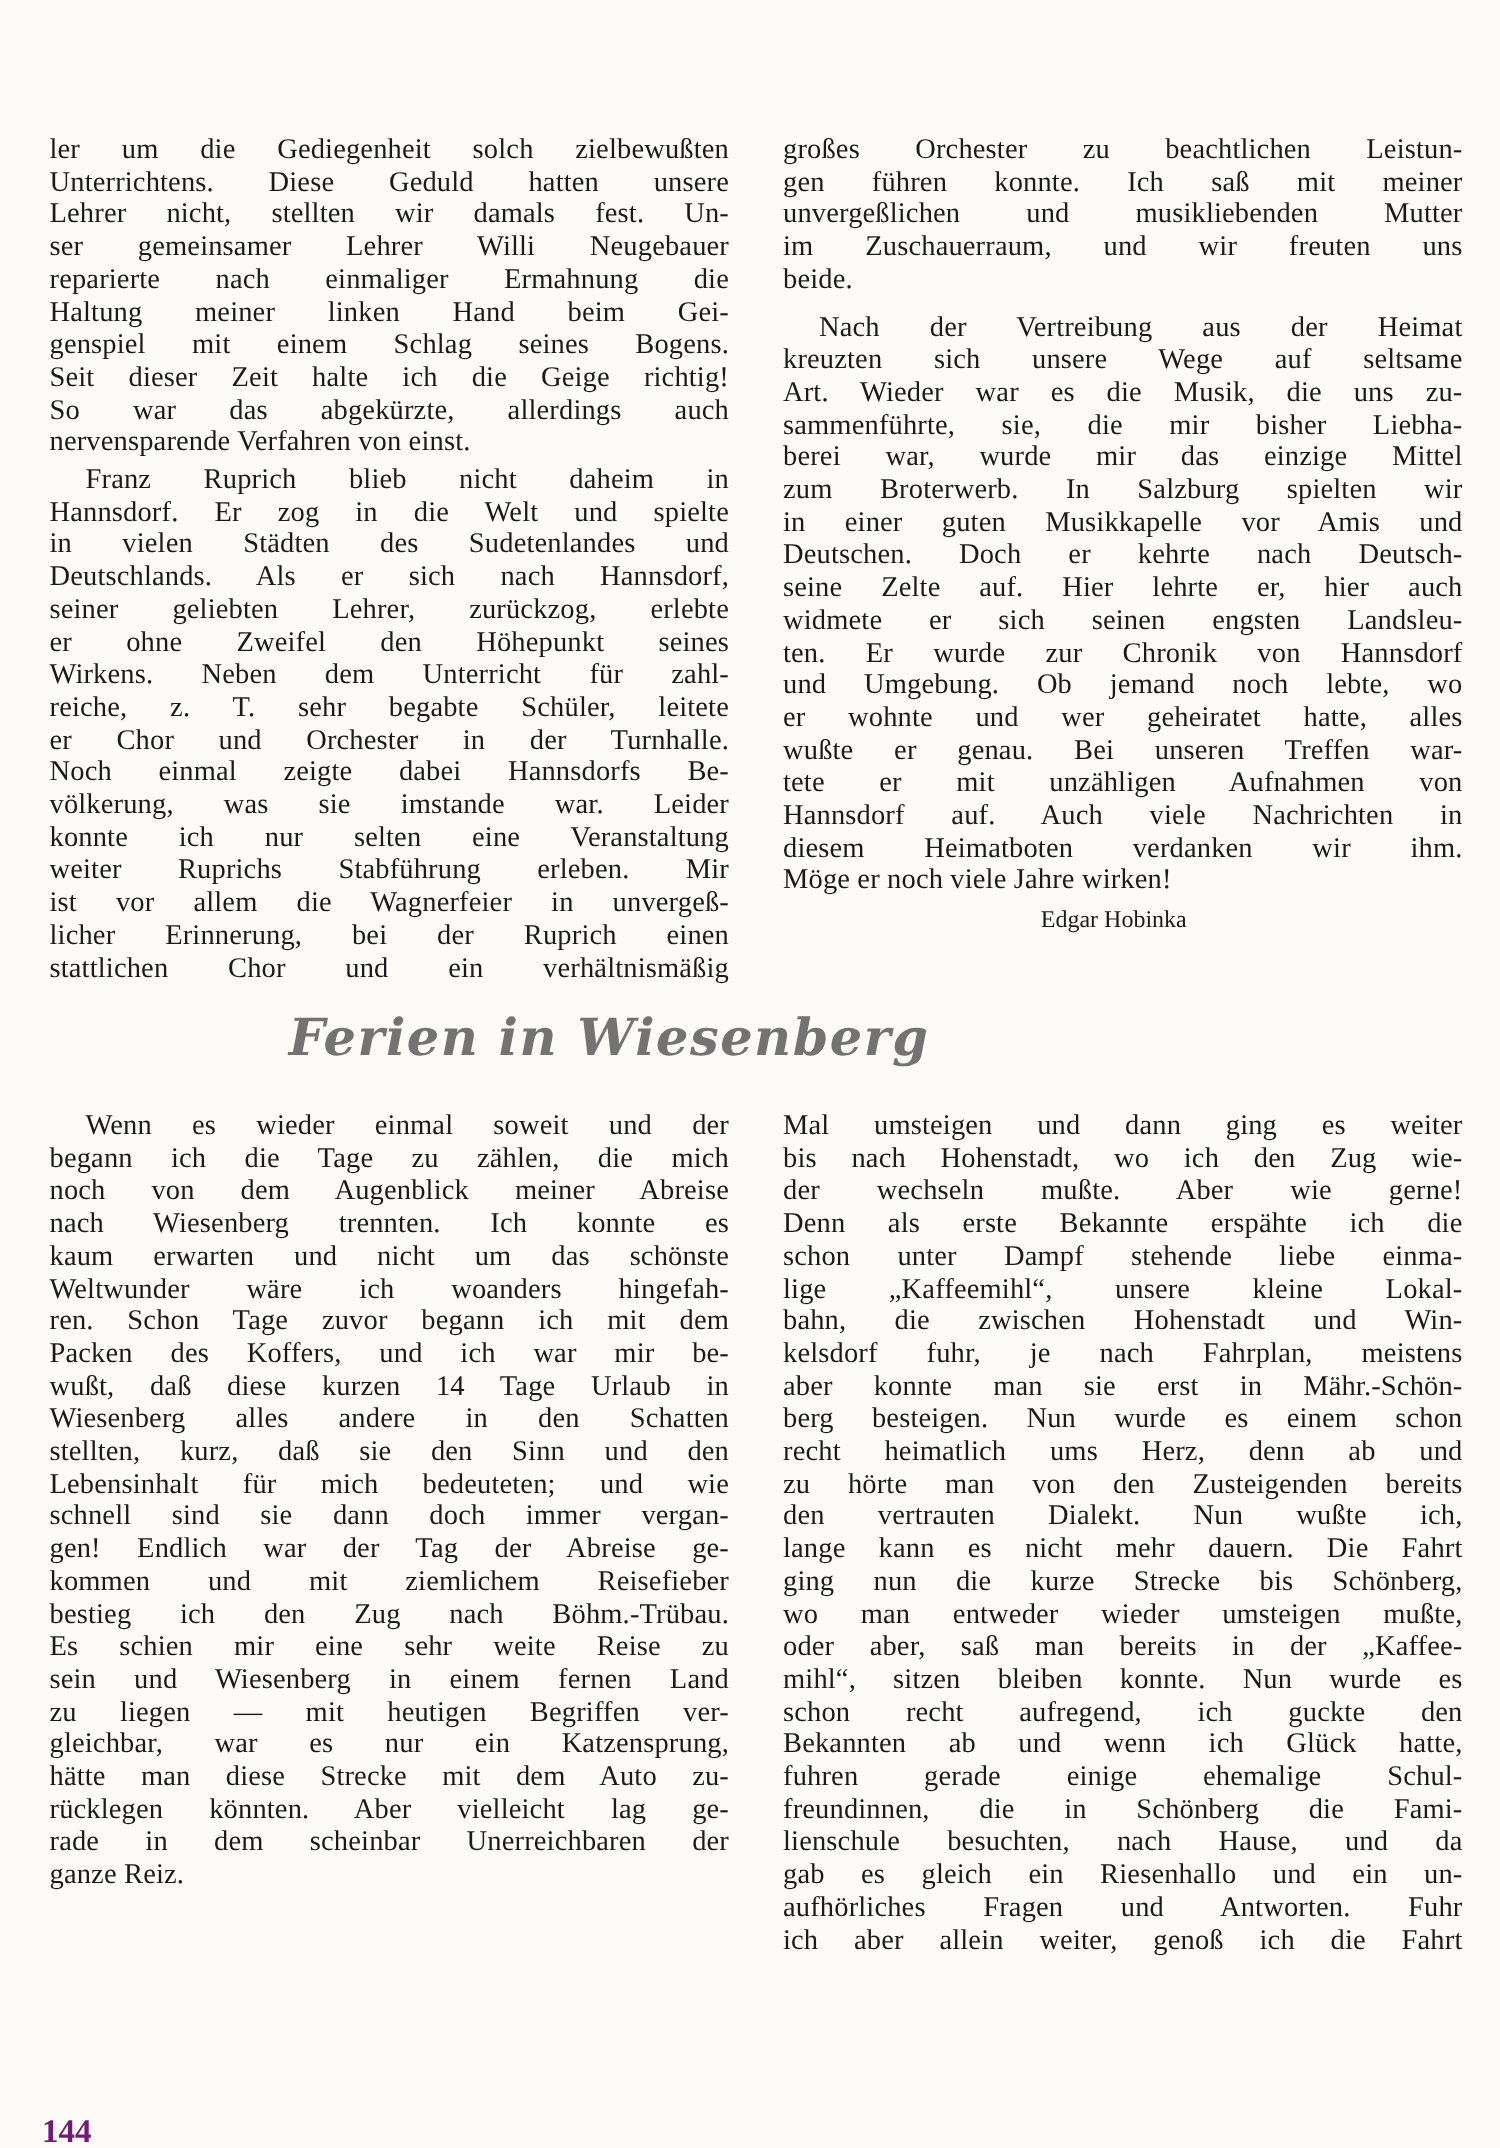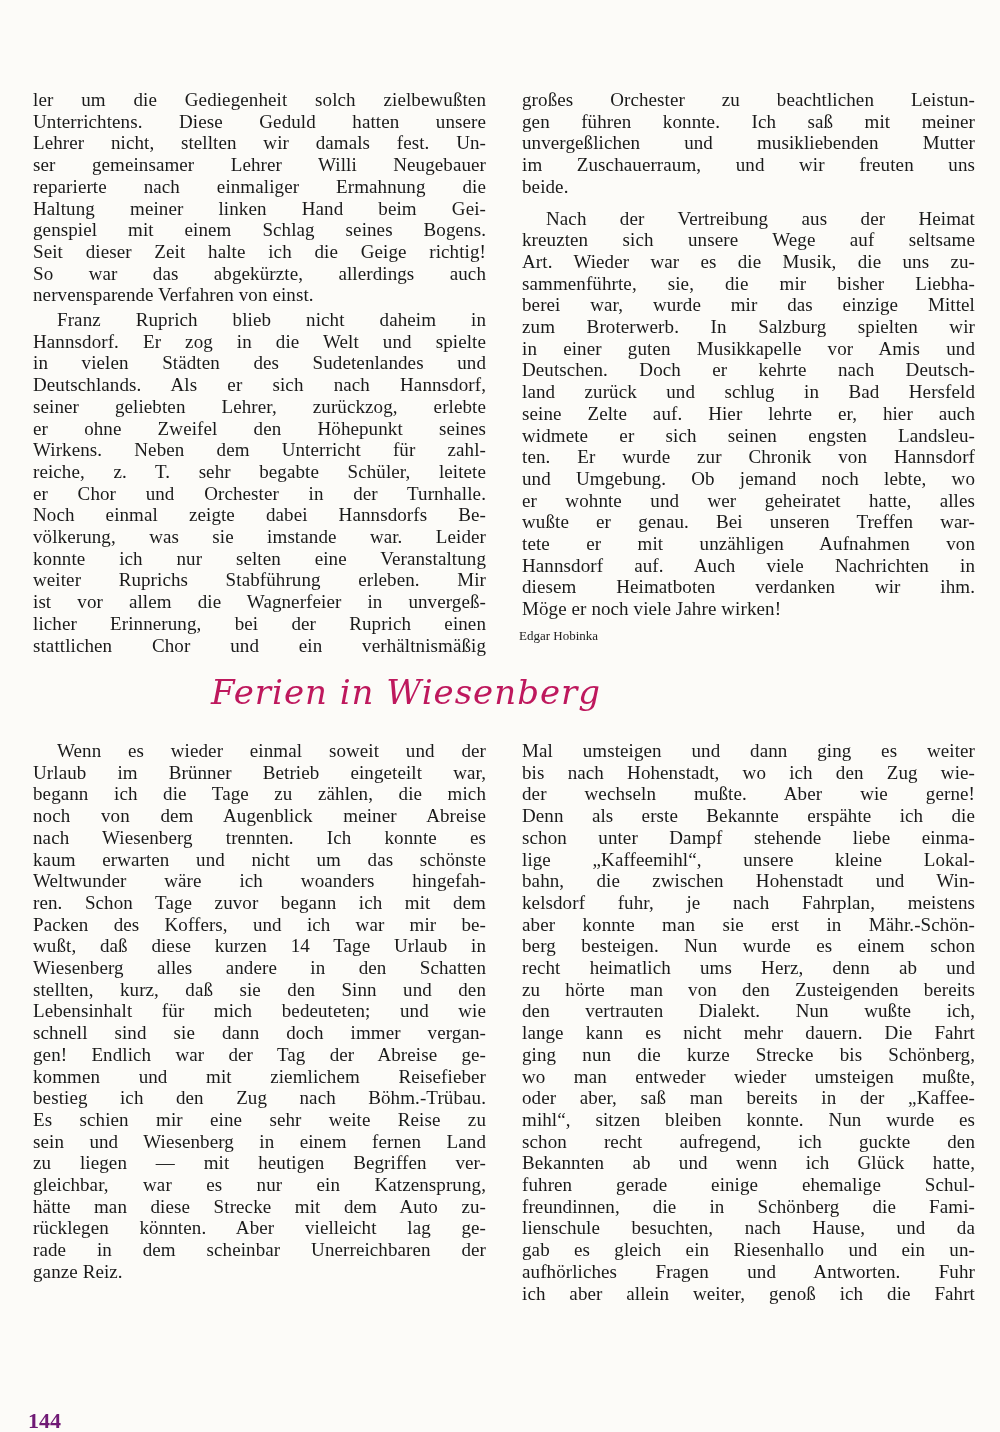--- a/index.html
+++ b/index.html
@@ -37,39 +37,39 @@
     white-space: normal;
     letter-spacing: 0.1px;
   }
   .line.natural {
     text-align: right;
     text-align-last: left;
   }
   .para.indent .line:first-child { text-indent: 24px; }
   .signature {
     margin-top: 5px;
-    text-align: left;
+    text-align: center;
     padding-right: 12px;
-    font-size: 13px;
+    font-size: 16px;
     line-height: 21.7px;
   }
   .article-title {
     position: absolute;
     top: 668px;
     left: 0;
     width: 812px;
     margin: 0;
     text-align: center;
     font-family: "DejaVu Serif", serif;
     font-style: italic;
-    font-weight: normal;
+    font-weight: bold;
     font-size: 34px;
     line-height: 48px;
     letter-spacing: 1px;
-    color: #be185d;
+    color: #737373;
   }
   .page-number {
     position: absolute;
     top: 1408px;
     left: 28px;
     font-weight: bold;
     font-size: 22px;
     color: #701a75;
     text-align: right;
   }
@@ -123,21 +123,20 @@
           </div>
           <div class="para indent space-before">
             <div class="line">Nach der Vertreibung aus der Heimat</div>
             <div class="line">kreuzten sich unsere Wege auf seltsame</div>
             <div class="line">Art. Wieder war es die Musik, die uns zu-</div>
             <div class="line">sammenführte, sie, die mir bisher Liebha-</div>
             <div class="line">berei war, wurde mir das einzige Mittel</div>
             <div class="line">zum Broterwerb. In Salzburg spielten wir</div>
             <div class="line">in einer guten Musikkapelle vor Amis und</div>
             <div class="line">Deutschen. Doch er kehrte nach Deutsch-</div>
-            <div class="line">land zurück und schlug in Bad Hersfeld</div>
             <div class="line">seine Zelte auf. Hier lehrte er, hier auch</div>
             <div class="line">widmete er sich seinen engsten Landsleu-</div>
             <div class="line">ten. Er wurde zur Chronik von Hannsdorf</div>
             <div class="line">und Umgebung. Ob jemand noch lebte, wo</div>
             <div class="line">er wohnte und wer geheiratet hatte, alles</div>
             <div class="line">wußte er genau. Bei unseren Treffen war-</div>
             <div class="line">tete er mit unzähligen Aufnahmen von</div>
             <div class="line">Hannsdorf auf. Auch viele Nachrichten in</div>
             <div class="line">diesem Heimatboten verdanken wir ihm.</div>
             <div class="line natural">Möge er noch viele Jahre wirken!</div>
@@ -146,21 +145,20 @@
       <div class="signature">Edgar Hobinka</div>
     </div>
   </div>
 
   <h1 class="article-title">Ferien in Wiesenberg</h1>
 
   <div class="section section-bottom">
     <div class="column">
         <div class="para indent">
           <div class="line">Wenn es wieder einmal soweit und der</div>
-          <div class="line">Urlaub im Brünner Betrieb eingeteilt war,</div>
           <div class="line">begann ich die Tage zu zählen, die mich</div>
           <div class="line">noch von dem Augenblick meiner Abreise</div>
           <div class="line">nach Wiesenberg trennten. Ich konnte es</div>
           <div class="line">kaum erwarten und nicht um das schönste</div>
           <div class="line">Weltwunder wäre ich woanders hingefah-</div>
           <div class="line">ren. Schon Tage zuvor begann ich mit dem</div>
           <div class="line">Packen des Koffers, und ich war mir be-</div>
           <div class="line">wußt, daß diese kurzen 14 Tage Urlaub in</div>
           <div class="line">Wiesenberg alles andere in den Schatten</div>
           <div class="line">stellten, kurz, daß sie den Sinn und den</div>

